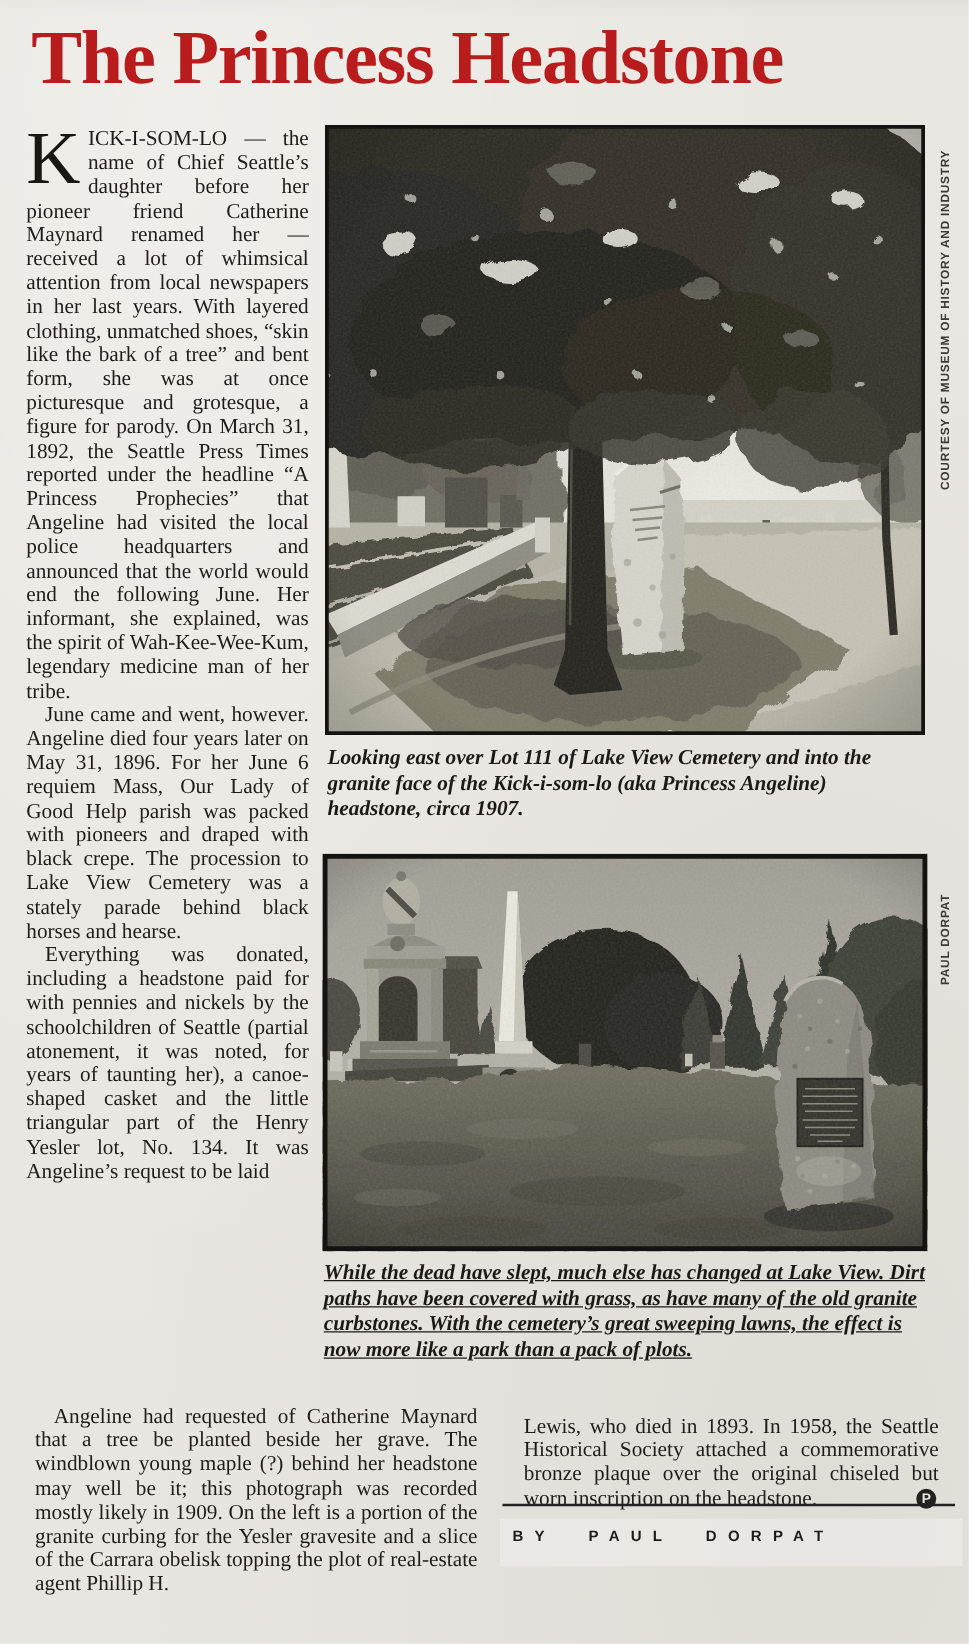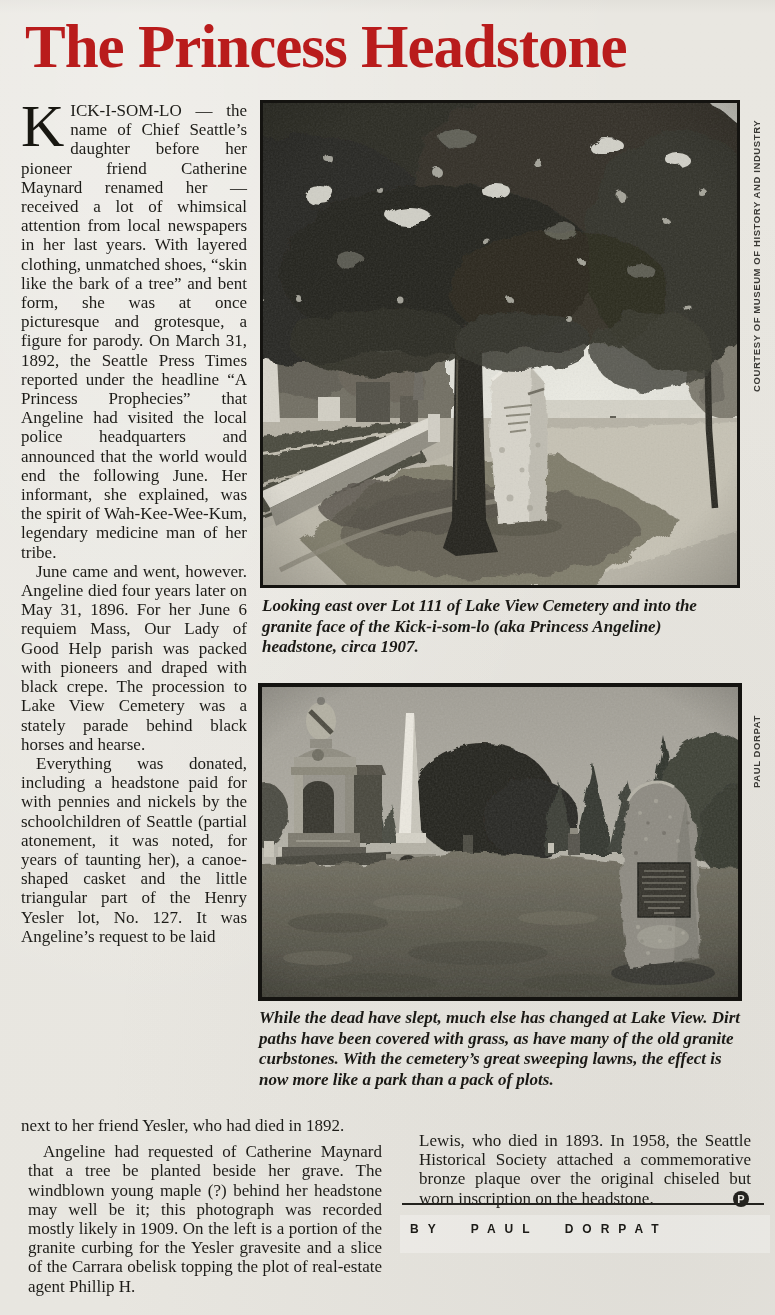--- a/index.html
+++ b/index.html
@@ -50,39 +50,39 @@
   }
   
   .photoframe{background:#dddbd4;}
   #photo1{left:260px;top:100px;width:480px;height:488px;}
   #photo2{left:258px;top:683px;width:484px;height:318px;}
   .caption{
     font-size:17px;line-height:20.5px;font-weight:bold;font-style:italic;
     color:#1b1a16;text-align:left;
   }
   #cap1{left:262px;top:596px;width:478px;}
-  #cap2{left:259px;top:1008px;width:482px;}
+  #cap2{left:259px;top:1008px;width:482px;text-decoration:underline;}
   .credit{
     font-family:"Liberation Sans",sans-serif;font-size:9.5px;font-weight:bold;
     letter-spacing:.6px;color:#3a3935;white-space:nowrap;
     transform-origin:0 0;transform:rotate(-90deg);
   }
   #credit1{left:751px;top:392px;}
   #credit2{left:751px;top:788px;}
   svg{display:block;}
 </style>
 </head>
 <body>
 
 <div class="abs" id="title">The Princess Headstone</div>
 
 <div class="abs bodytext" id="leftcol">
   <p class="lead"><span class="dropcap">K</span><span>ICK-I-SOM-LO — the name of Chief Seattle’s daughter before her pioneer friend Catherine Maynard renamed her — received a lot of whimsical attention from local newspapers in her last years. With layered clothing, unmatched shoes, “skin like the bark of a tree” and bent form, she was at once picturesque and grotesque, a figure for parody. On March 31, 1892, the Seattle Press Times reported under the headline “A Princess Prophecies” that Angeline had visited the local police headquarters and announced that the world would end the following June. Her informant, she explained, was the spirit of Wah-Kee-Wee-Kum, legendary medicine man of her tribe.</span></p>
   <p>June came and went, however. Angeline died four years later on May 31, 1896. For her June 6 requiem Mass, Our Lady of Good Help parish was packed with pioneers and draped with black crepe. The procession to Lake View Cemetery was a stately parade behind black horses and hearse.</p>
-  <p>Everything was donated, including a headstone paid for with pennies and nickels by the schoolchildren of Seattle (partial atonement, it was noted, for years of taunting her), a canoe-shaped casket and the little triangular part of the Henry Yesler lot, No. 127. It was Angeline’s request to be laid</p>
+  <p>Everything was donated, including a headstone paid for with pennies and nickels by the schoolchildren of Seattle (partial atonement, it was noted, for years of taunting her), a canoe-shaped casket and the little triangular part of the Henry Yesler lot, No. 134. It was Angeline’s request to be laid</p>
 </div>
 
 <div class="abs photoframe" id="photo1">
   <svg width="480" height="488" viewBox="0 0 480 488">
     <defs>
       <radialGradient id="skyg" cx="0.66" cy="0.66" r="0.75">
         <stop offset="0" stop-color="#eeeee6"></stop>
           <stop offset="0.55" stop-color="#d9d8d0"></stop>
           <stop offset="1" stop-color="#c7c6be"></stop>
       </radialGradient>
@@ -360,21 +360,20 @@
     </g>
     <rect x="0" y="0" width="484" height="318" filter="url(#f2g)" opacity="0.15"></rect>
     <rect x="0" y="0" width="484" height="318" fill="url(#vig2)"></rect>
     <rect x="2" y="2" width="480" height="314" fill="none" stroke="#141310" stroke-width="4"></rect>
   </svg>
 </div>
 <span class="abs credit" id="credit2">PAUL DORPAT</span>
 <div class="abs caption" id="cap2">While the dead have slept, much else has changed at Lake View. Dirt paths have been covered with grass, as have many of the old granite curbstones. With the cemetery’s great sweeping lawns, the effect is now more like a park than a pack of plots.</div>
 
 <div class="abs bodytext" id="botleft">
-  <div class="runover">next to her friend Yesler, who had died in 1892.</div>
   <p>Angeline had requested of Catherine Maynard that a tree be planted beside her grave. The windblown young maple (?) behind her headstone may well be it; this photograph was recorded mostly likely in 1909. On the left is a portion of the granite curbing for the Yesler gravesite and a slice of the Carrara obelisk topping the plot of real-estate agent Phillip H.</p>
 </div>
 
 <div class="abs bodytext" id="botright">
   <p><span>Lewis, who died in 1893. In 1958, the Seattle Historical Society attached a commemorative bronze plaque over the original chiseled but worn inscription on the headstone.</span><span class="endmark">P</span></p>
 </div>
 
 <div class="abs rule"></div>
 <div class="abs byline-box"></div>
 <div class="abs" id="byline">BY PAUL DORPAT</div>

